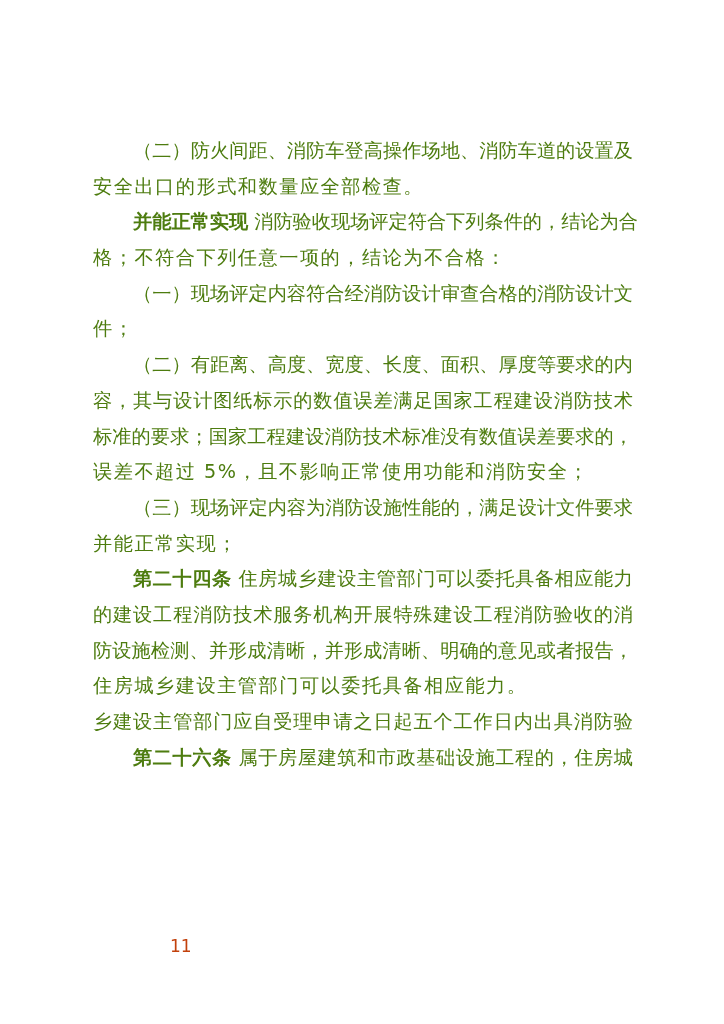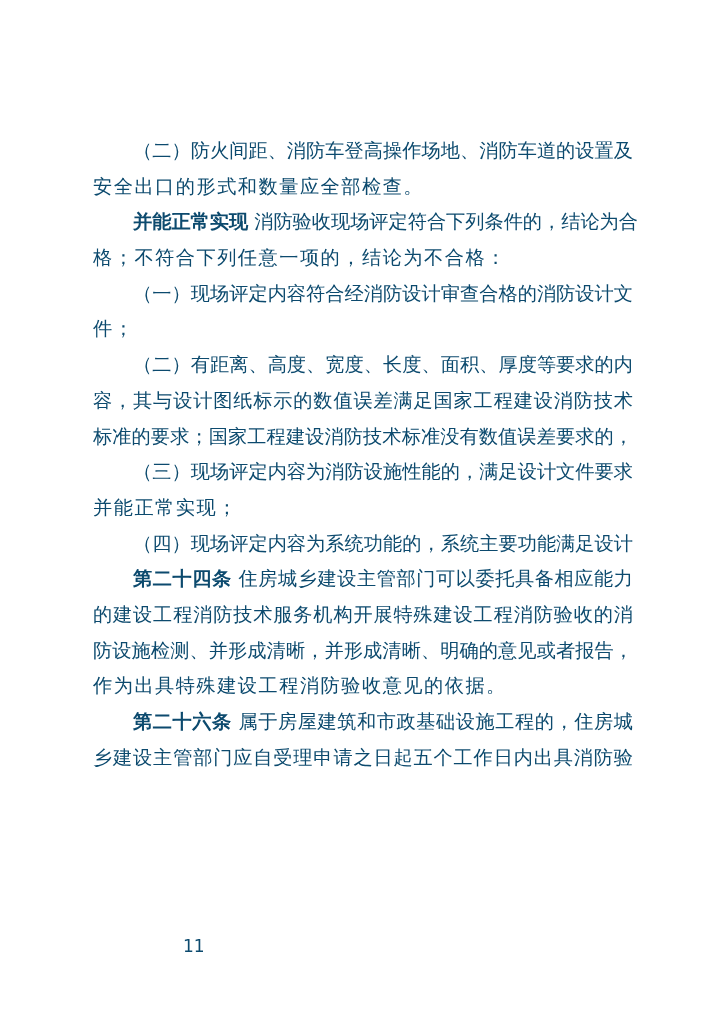--- a/index.html
+++ b/index.html
@@ -1,47 +1,47 @@
 <!DOCTYPE html>
 <html><head>
 <meta charset="utf-8">
 <style>
   html, body { margin: 0; padding: 0; background: #ffffff; }
   body { width: 724px; height: 1024px; position: relative; overflow: hidden; }
   .page {
     position: absolute; left: 93px; top: 133px; width: 545px;
     font-family: "DejaVu Sans", "Liberation Sans", sans-serif;
-    font-size: 19.2px; line-height: 35.7px; color: #0c4a6e;
+    font-size: 19.2px; line-height: 35.7px; color: #4d7c0f;
   }
   .line { white-space: nowrap; height: 35.7px; letter-spacing: 1.5px; }
   .line.justify { text-align: justify; text-align-last: justify; width: 540px; letter-spacing: 0; }
   .indent { padding-left: 40px; box-sizing: border-box; }
   .bold { font-weight: bold; }
   .page-number {
-    position: absolute; left: 183px; top: 936px;
-    font-family: "DejaVu Sans", sans-serif; font-size: 17px; color: #0c4a6e;
+    position: absolute; left: 170px; top: 936px;
+    font-family: "DejaVu Sans", sans-serif; font-size: 17px; color: #c2410c;
   }
 </style>
 </head>
 <body>
 
 <div class="page">
   <div class="line indent justify"><span>（二）防火间距、消防车登高操作场地、消防车道的设置及</span></div>
   <div class="line"><span>安全出口的形式和数量应全部检查。</span></div>
   <div class="line indent justify"><span class="bold">并能正常实现</span><span> 消防验收现场评定符合下列条件的，结论为合</span></div>
   <div class="line"><span>格；不符合下列任意一项的，结论为不合格：</span></div>
   <div class="line indent justify"><span>（一）现场评定内容符合经消防设计审查合格的消防设计文</span></div>
   <div class="line"><span>件；</span></div>
   <div class="line indent justify"><span>（二）有距离、高度、宽度、长度、面积、厚度等要求的内</span></div>
   <div class="line justify"><span>容，其与设计图纸标示的数值误差满足国家工程建设消防技术</span></div>
   <div class="line justify"><span>标准的要求；国家工程建设消防技术标准没有数值误差要求的，</span></div>
+  <div class="line"><span>误差不超过 5%，且不影响正常使用功能和消防安全；</span></div>
   <div class="line indent justify"><span>（三）现场评定内容为消防设施性能的，满足设计文件要求</span></div>
   <div class="line"><span>并能正常实现；</span></div>
-  <div class="line indent justify"><span>（四）现场评定内容为系统功能的，系统主要功能满足设计</span></div>
   <div class="line indent justify"><span class="bold">第二十四条</span><span> 住房城乡建设主管部门可以委托具备相应能力</span></div>
   <div class="line justify"><span>的建设工程消防技术服务机构开展特殊建设工程消防验收的消</span></div>
   <div class="line justify"><span>防设施检测、并形成清晰，并形成清晰、明确的意见或者报告，</span></div>
-  <div class="line"><span>作为出具特殊建设工程消防验收意见的依据。</span></div>
+  <div class="line"><span>住房城乡建设主管部门可以委托具备相应能力。</span></div>
+  <div class="line justify"><span>乡建设主管部门应自受理申请之日起五个工作日内出具消防验</span></div>
   <div class="line indent justify"><span class="bold">第二十六条</span><span> 属于房屋建筑和市政基础设施工程的，住房城</span></div>
-  <div class="line justify"><span>乡建设主管部门应自受理申请之日起五个工作日内出具消防验</span></div>
 </div>
 
 <div class="page-number">11</div>
 
 </body></html>

